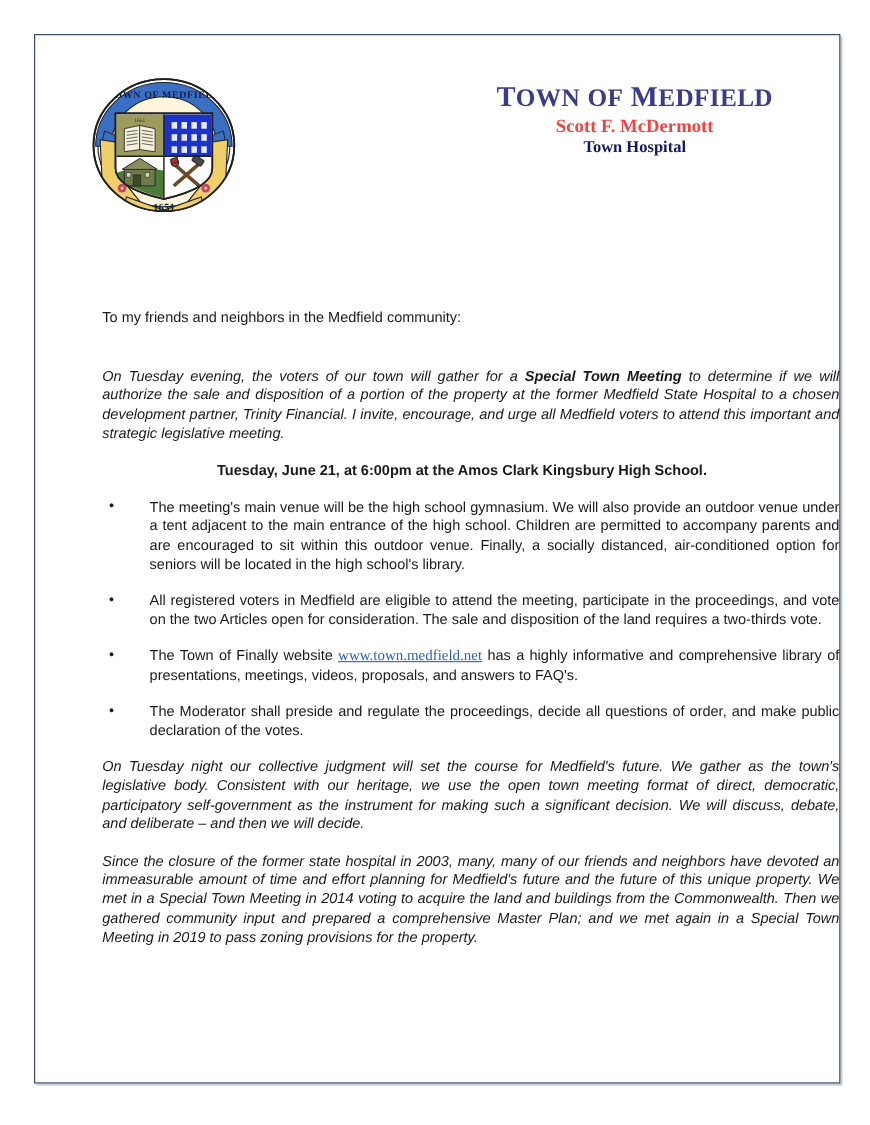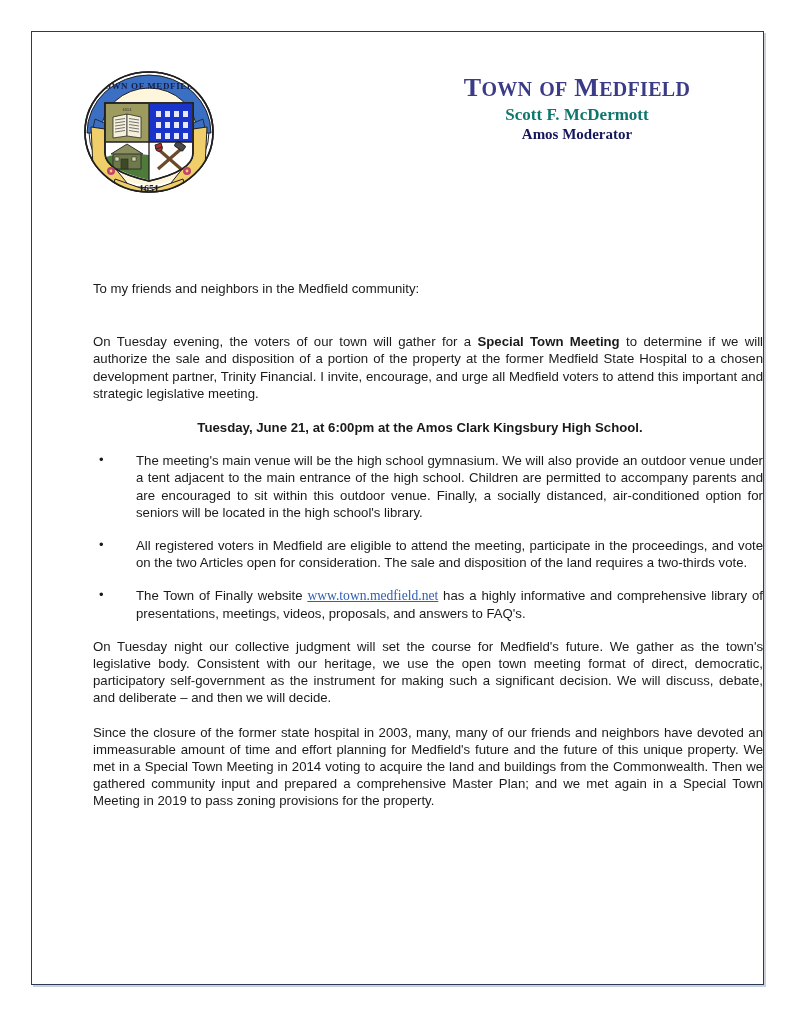--- a/index.html
+++ b/index.html
@@ -60,25 +60,25 @@
   }
   .town-title {
     font-family: "Liberation Serif", serif;
     font-weight: bold;
     color: #3b3b87;
     font-size: 26px;
     line-height: 1.08;
     letter-spacing: 0.3px;
     white-space: nowrap;
   }
-  .town-title .sc { font-size: 20px; }
+  .town-title .sc { font-size: 23px; }
   .moderator-name {
     font-family: "Liberation Serif", serif;
     font-weight: bold;
-    color: #0f766e;
+    color: #ef4444;
     font-size: 17px;
     line-height: 1.25;
     margin-top: 2px;
   }
   .moderator-role {
     font-family: "Liberation Serif", serif;
     font-weight: bold;
     color: #17175e;
     font-size: 15px;
     line-height: 1.25;
@@ -91,20 +91,21 @@
     top: 248px;
     width: 670px;
     color: #1a1a1a;
   }
   .para {
     font-size: 13.2px;
     line-height: 17.2px;
     text-align: justify;
     margin: 0 0 17px 0;
     font-stretch: semi-condensed;
+    font-style: italic;
   }
   .para.tight { margin-bottom: 15px; }
   .salutation {
     font-size: 13.2px;
     line-height: 17.2px;
     margin: 0 4px 36px 0;
   }
   .center-bold {
     font-size: 13.2px;
     line-height: 17.2px;
@@ -249,36 +250,37 @@
 
           <ellipse cx="74" cy="65" rx="64" ry="60" fill="none" stroke="#1f1f1f" stroke-width="1.6"></ellipse>
         </svg>
       </div>
 
       <div id="title-block">
         <div class="town-title">
           <span>T</span><span class="sc">OWN</span>&nbsp;<span class="sc">OF</span>&nbsp;<span>M</span><span class="sc">EDFIELD</span>
         </div>
         <div class="moderator-name">Scott F. McDermott</div>
-        <div class="moderator-role">Amos Moderator</div>
+        <div class="moderator-role">Town Hospital</div>
       </div>
     </div>
 
     <div id="letter-body">
 
       <p class="salutation">To my friends and neighbors in the Medfield community:</p>
 
       <p class="para"><span>On Tuesday evening, the voters of our town will gather for a </span><b>Special Town Meeting</b><span> to determine if we will authorize the sale and disposition of a portion of the property at the former Medfield State Hospital to a chosen development partner, Trinity Financial. I invite, encourage, and urge all Medfield voters to attend this important and strategic legislative meeting.</span></p>
 
       <p class="center-bold">Tuesday, June 21, at 6:00pm at the Amos Clark Kingsbury High School.</p>
 
       <ul class="bullets">
         <li>The meeting's main venue will be the high school gymnasium.  We will also provide an outdoor venue under a tent adjacent to the main entrance of the high school. Children are permitted to accompany parents and are encouraged to sit within this outdoor venue. Finally, a socially distanced, air-conditioned option for seniors will be located in the high school's library.</li>
         <li>All registered voters in Medfield are eligible to attend the meeting, participate in the proceedings, and vote on the two Articles open for consideration.  The sale and disposition of the land requires a two-thirds vote.</li>
         <li><span>The Town of Finally website </span><a class="weblink" href="#">www.town.medfield.net</a><span> has a highly informative and comprehensive library of presentations, meetings, videos, proposals, and answers to FAQ's.</span></li>
+        <li>The Moderator shall preside and regulate the proceedings, decide all questions of order, and make public declaration of the votes.</li>
       </ul>
 
       <div class="closing-group">
         <p class="para">On Tuesday night our collective judgment will set the course for Medfield's future. We gather as the town's legislative body. Consistent with our heritage, we use the open town meeting format of direct, democratic, participatory self-government as the instrument for making such a significant decision.  We will discuss, debate, and deliberate – and then we will decide.</p>
         <p class="para tight">Since the closure of the former state hospital in 2003, many, many of our friends and neighbors have devoted an immeasurable amount of time and effort planning for Medfield's future and the future of this unique property. We met in a Special Town Meeting in 2014 voting to acquire the land and buildings from the Commonwealth. Then we gathered community input and prepared a comprehensive Master Plan; and we met again in a Special Town Meeting in 2019 to pass zoning provisions for the property.</p>
       </div>
 
     </div>
 
   </div>

